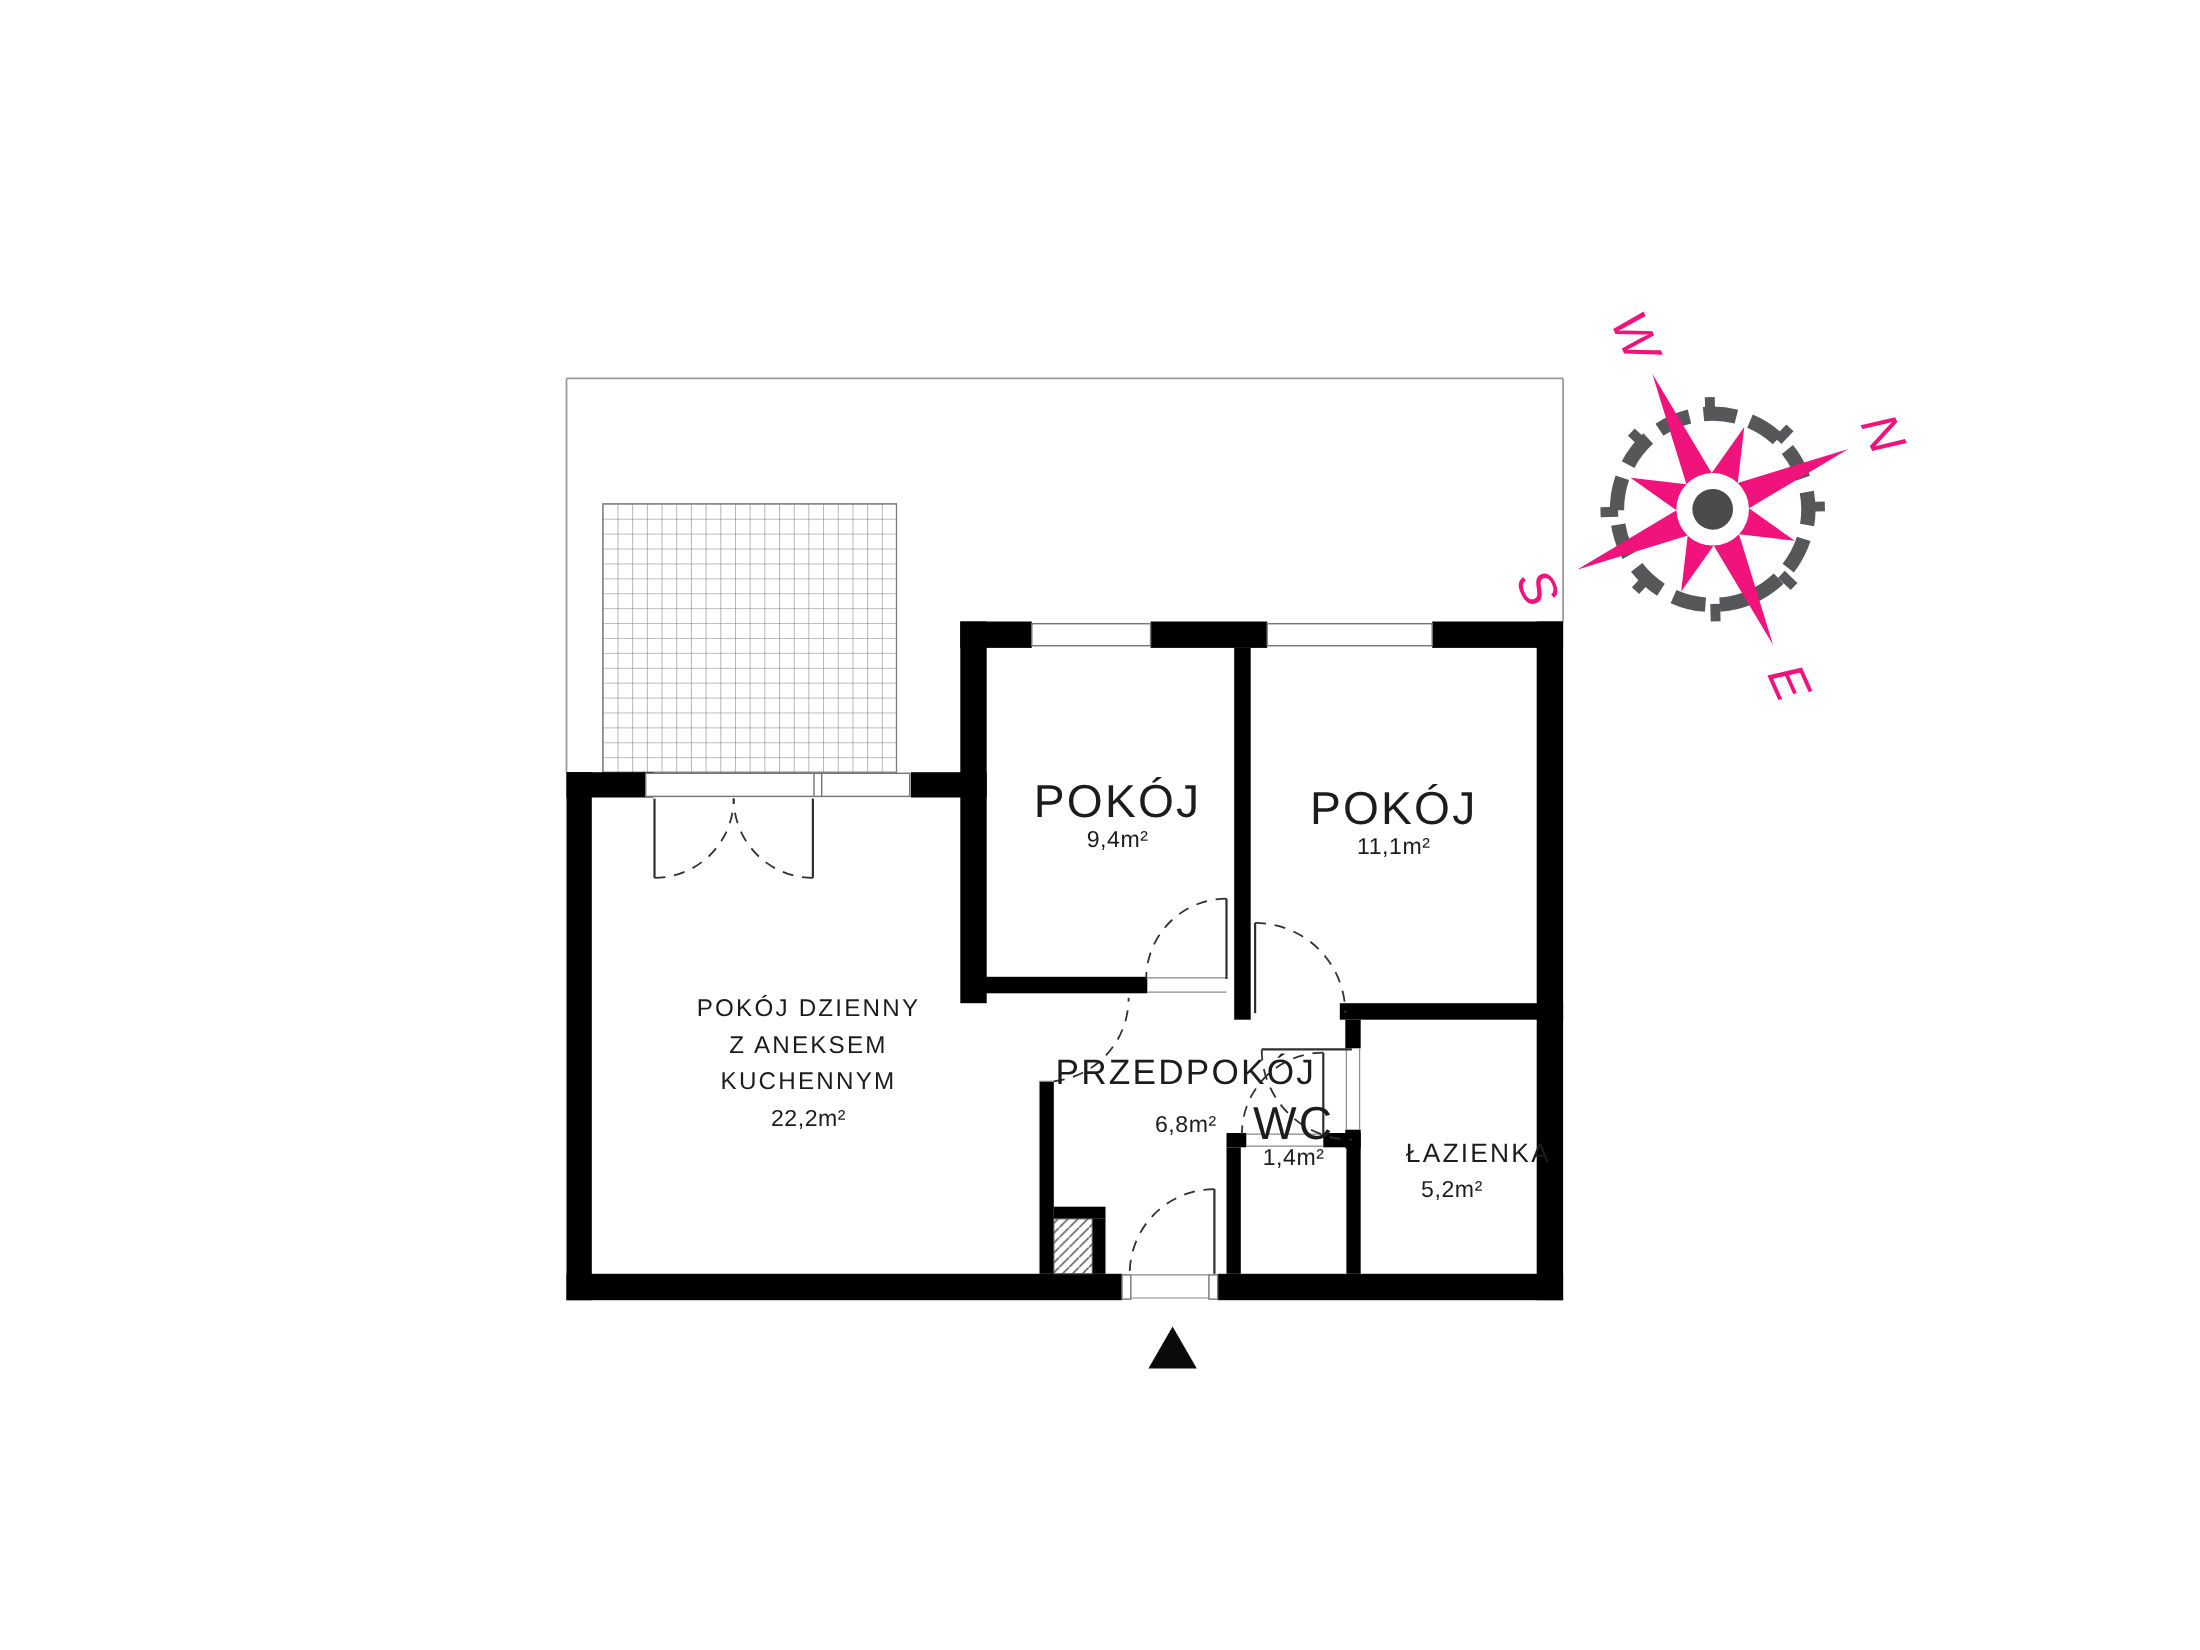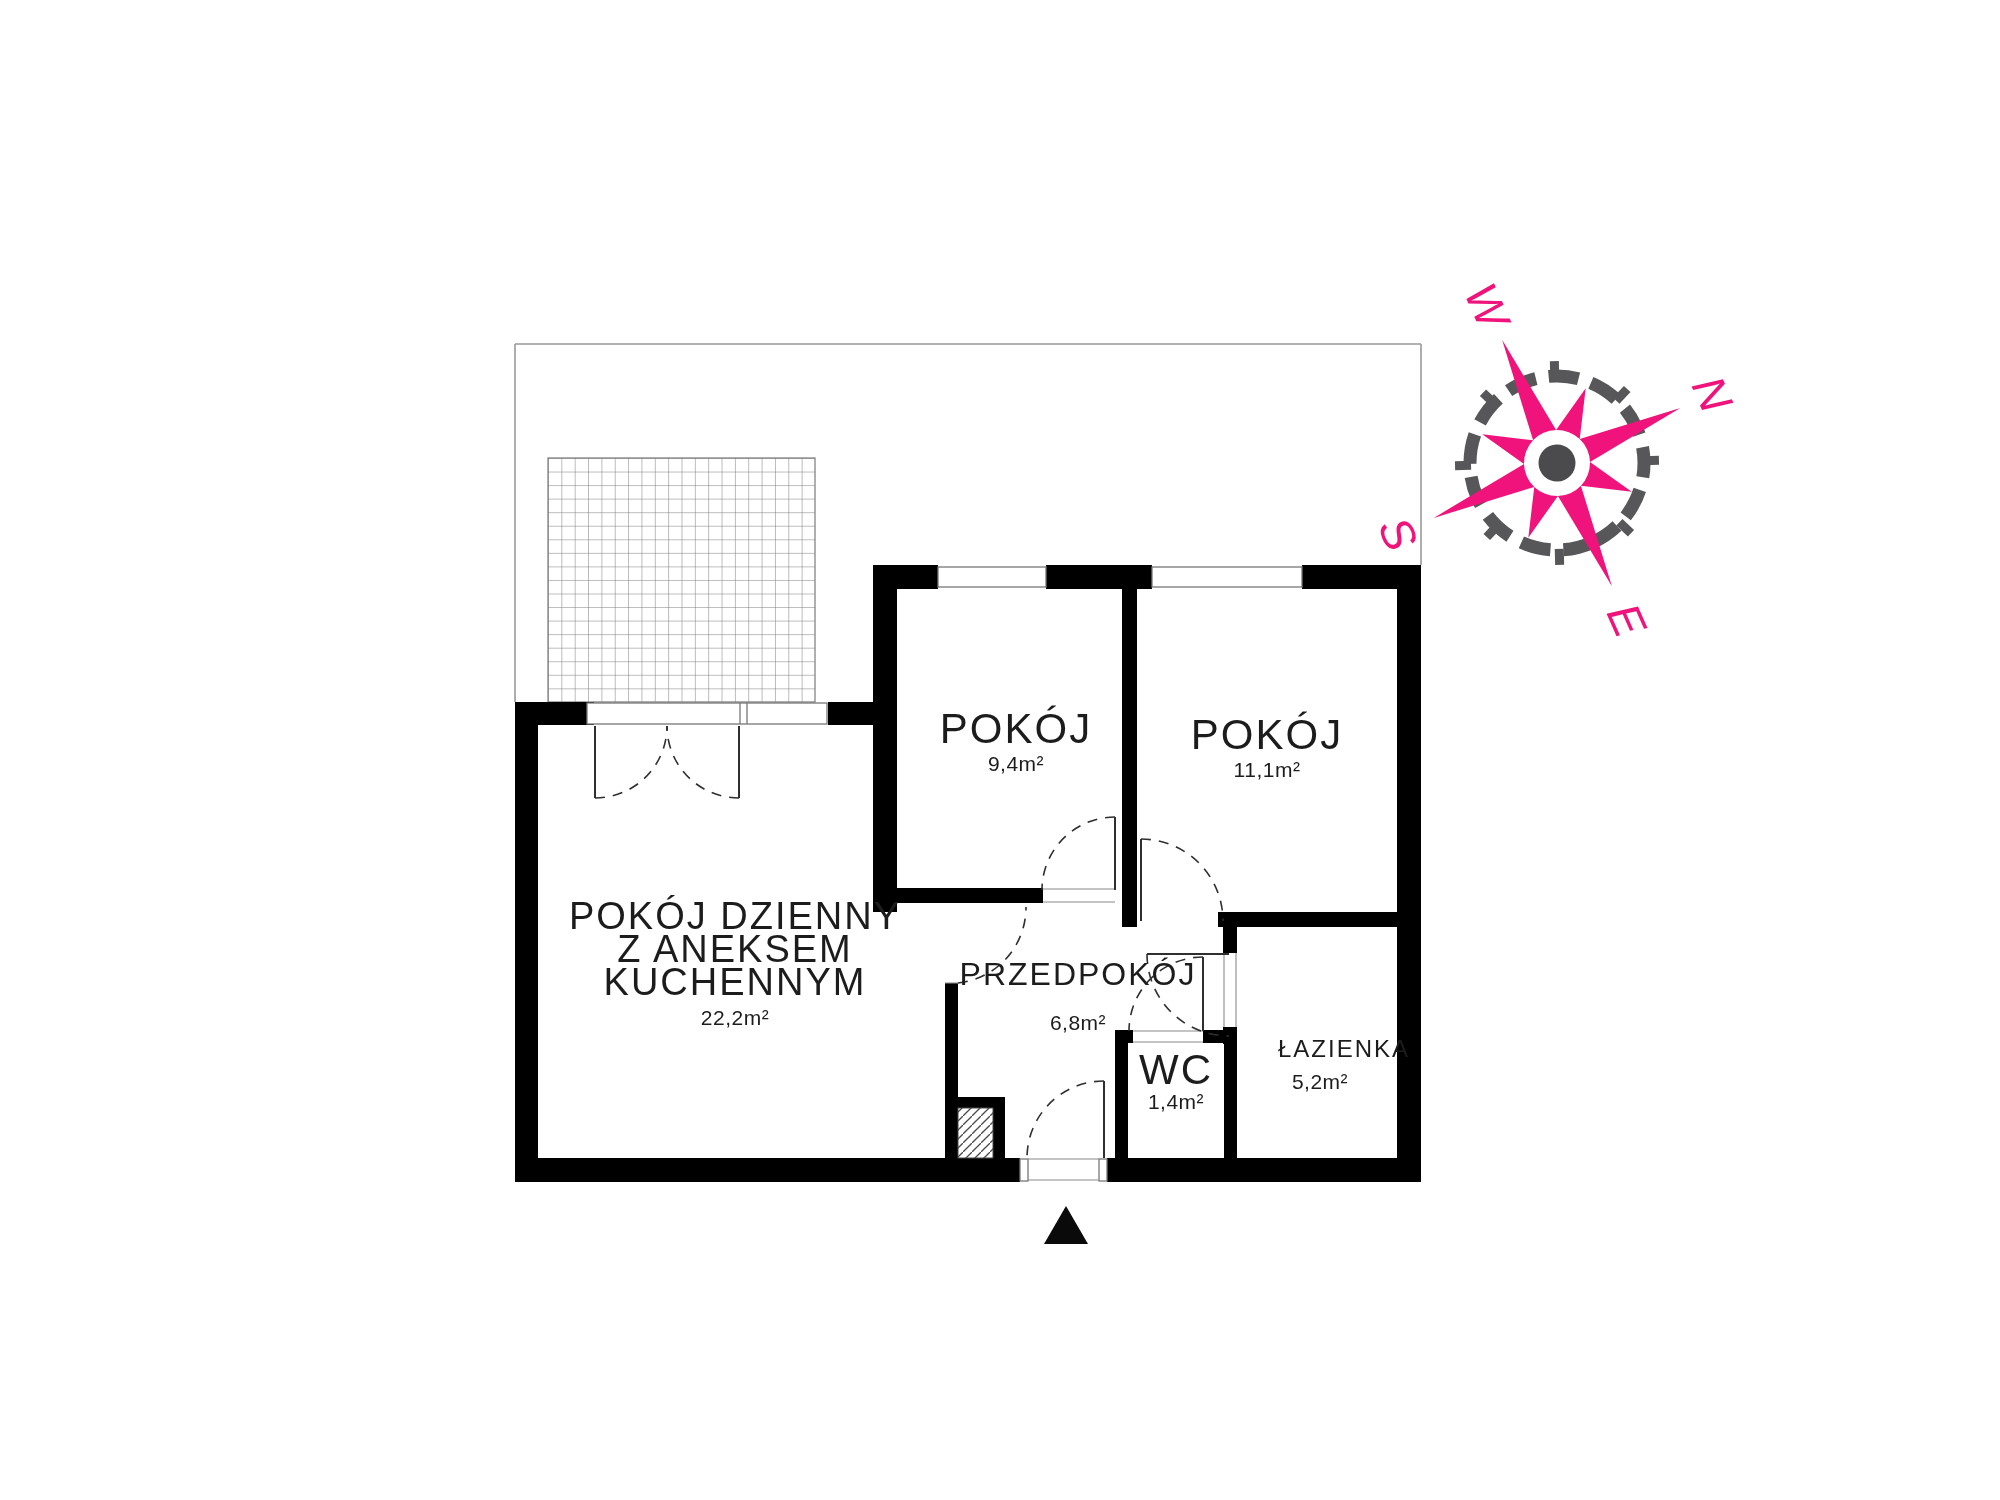--- a/index.html
+++ b/index.html
@@ -5,21 +5,21 @@
   html,body{margin:0;padding:0;background:#ffffff;}
   #stage{
     position:relative;width:2000px;height:1500px;background:#ffffff;overflow:hidden;
     font-family:"Liberation Sans", sans-serif;color:#1c1c1c;
   }
   #plan-svg{position:absolute;left:0;top:0;}
   .room-label{position:absolute;text-align:center;color:#1c1c1c;}
   .rname{font-size:42px;letter-spacing:2px;line-height:33px;white-space:nowrap;}
   .rname.small{font-size:24px;text-align:right;}
   .rname.hall{font-size:32px;}
-  .rname.living{font-size:38px;white-space:normal;}
+  .rname.living{font-size:22px;white-space:normal;}
   .rarea{font-size:21px;letter-spacing:0.5px;margin-top:7px;}
   .compass-letter{
     font-family:"Liberation Sans", sans-serif;
     font-size:46px;font-style:italic;
     text-anchor:middle;dominant-baseline:central;
   }
 </style>
 </head>
 <body>
 
@@ -165,21 +165,21 @@
   <div class="room-label" style="left:1142px;top:718px;width:250px">
     <div class="rname">POKÓJ</div>
     <div class="rarea">11,1m²</div>
   </div>
 
   <div class="room-label" style="left:918px;top:958px;width:320px">
     <div class="rname hall">PRZEDPOKÓJ</div>
     <div class="rarea" style="margin-top:20px">6,8m²</div>
   </div>
 
-  <div class="room-label" style="left:1116px;top:1053px;width:120px">
+  <div class="room-label" style="left:1116px;top:1004px;width:120px">
     <div class="rname">WC</div>
     <div class="rarea" style="margin-top:4px">1,4m²</div>
   </div>
 
   <div class="room-label" style="left:1230px;top:1032px;width:180px">
     <div class="rname small">ŁAZIENKA</div>
     <div class="rarea" style="margin-top:5px">5,2m²</div>
   </div>
 
 </div>

